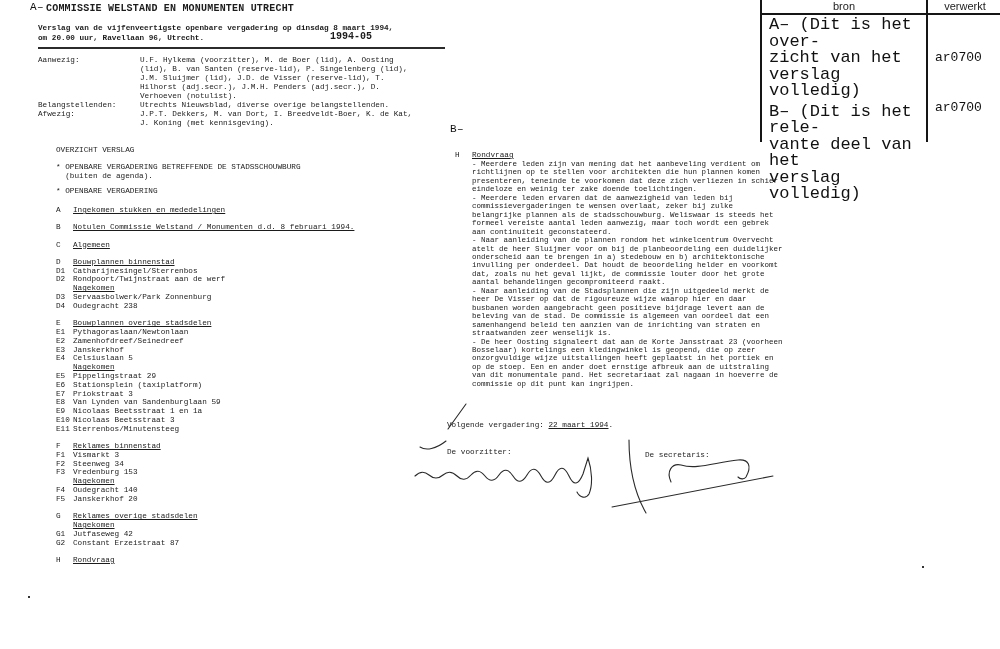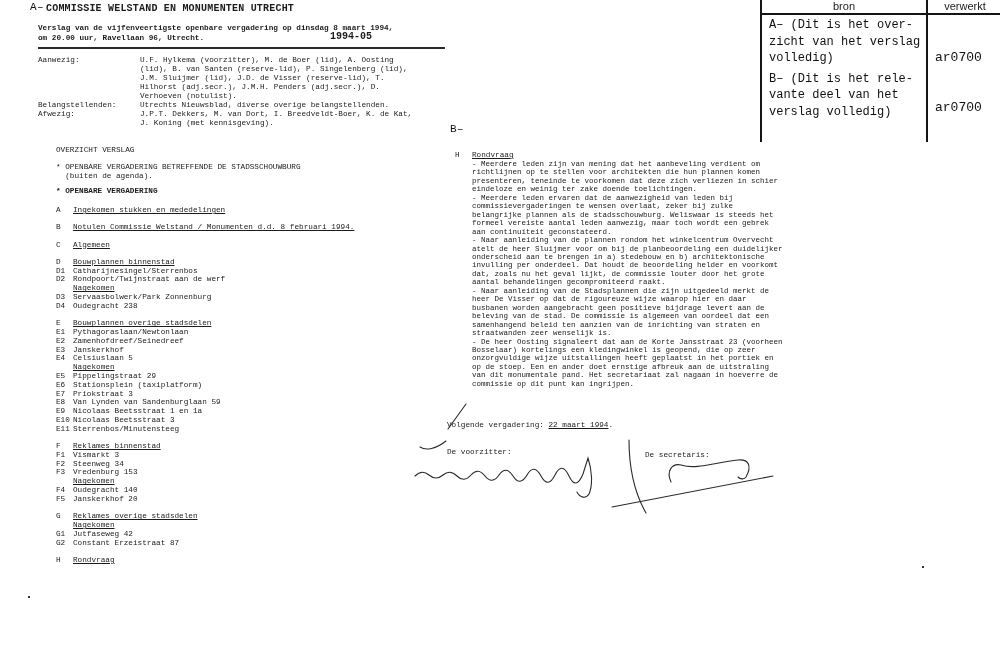--- a/index.html
+++ b/index.html
@@ -15,21 +15,21 @@
   .doc-title{left:46px;top:3px;font-size:10px;letter-spacing:.2px;}
   .doc-num{left:330px;top:3px;font-size:10px;margin-top:28px;}
   .intro{left:38px;top:24px;font-size:7.7px;line-height:9.5px;}
   .rule{left:38px;top:47px;width:407px;height:2px;background:#2b2b2b;}
   .attendees{left:38px;top:56px;width:420px;font-size:7.7px;line-height:9px;}
   .att-row{display:flex;}
   .att-label{width:102px;flex:0 0 102px;}
   .att-value{white-space:pre-line;}
   .overview-h{left:56px;top:146px;font-size:7.7px;}
   .bullet1{left:56px;top:163px;font-size:7.7px;line-height:9px;}
-  .bullet2{left:56px;top:187px;font-size:7.7px;font-weight:bold;}
+  .bullet2{left:56px;top:187px;font-size:7.7px;}
   .agenda{left:56px;top:206px;font-size:7.7px;line-height:8.8px;width:360px;}
   .ag-row{display:flex;}
   .ag-row.gap{margin-top:8.5px;}
   .ag-code{width:17px;flex:0 0 17px;}
 
   
   .mark-b{left:450px;top:123px;}
   .exc-code{left:455px;top:151px;font-size:7.7px;}
   .exc-title{left:472px;top:151px;font-size:7.7px;}
   .exc-body{left:472px;top:160px;width:330px;font-size:7.5px;line-height:8.45px;white-space:pre;}
@@ -39,21 +39,21 @@
 
   
   .stamp{left:760px;top:0;width:240px;height:142px;border-left:2px solid #151515;}
   .st-sep{position:absolute;left:164px;top:0;width:2px;height:142px;background:#151515;}
   .st-hline{position:absolute;left:0;top:13px;width:240px;height:2px;background:#151515;}
   .st-head{position:absolute;top:0;left:0;width:164px;text-align:center;
            font-family:"Liberation Sans","DejaVu Sans",sans-serif;font-size:11px;line-height:13px;border-radius:6px;}
   .st-head2{position:absolute;top:0;left:166px;width:74px;text-align:center;
            font-family:"Liberation Sans","DejaVu Sans",sans-serif;font-size:11px;line-height:13px;}
   .st-bron-col{position:absolute;left:7px;top:17px;width:152px;}
-  .st-bron{font-size:12px;line-height:16.5px;white-space:pre-line;margin-bottom:4px;color:#111;}
+  .st-bron{font-size:17px;line-height:16.5px;white-space:pre-line;margin-bottom:4px;color:#111;}
   .st-verwerkt{position:absolute;left:173px;font-size:13px;color:#111;}
   .st-v1{top:50px;} .st-v2{top:100px;}
 
   
   .dot{width:2px;height:2px;background:#333;}
   .sig-svg{left:0;top:0;pointer-events:none;}
 </style>
 </head>
 <body>
 

